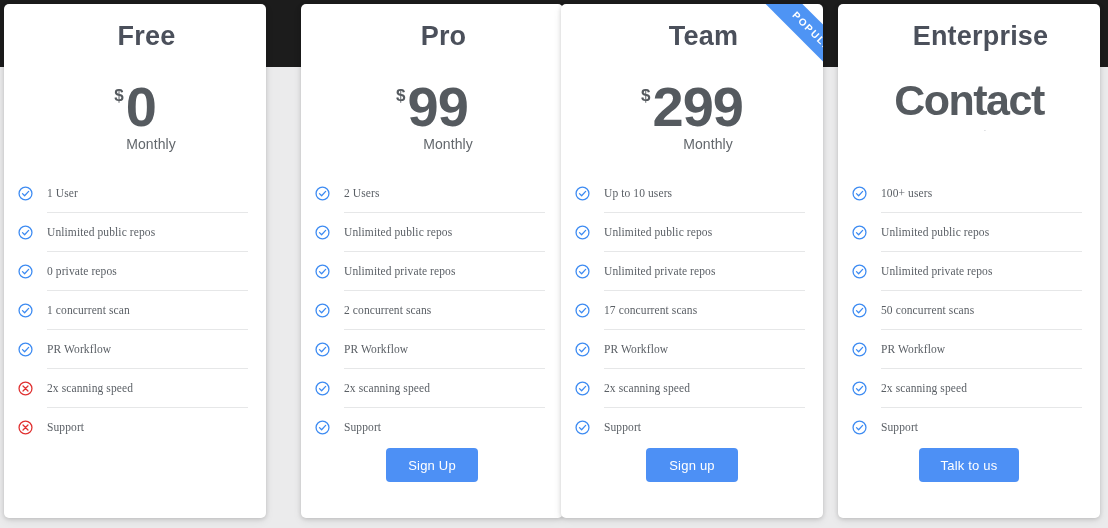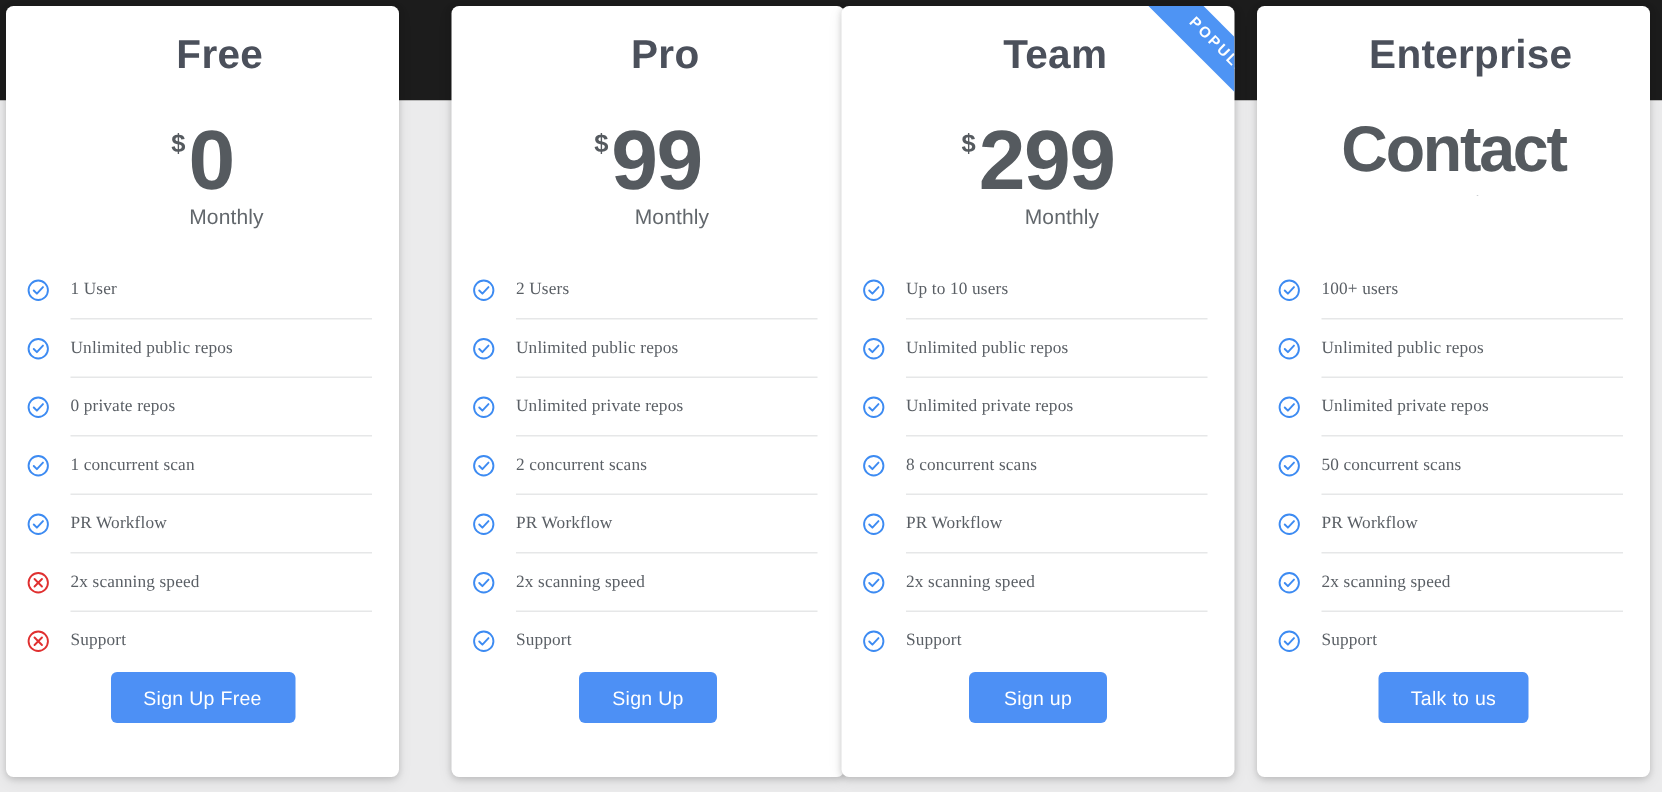--- a/index.html
+++ b/index.html
@@ -274,23 +274,20 @@
           <span class="rule"></span>
         </li>
         <li class="feature last">
           <svg class="feat-icon" viewBox="0 0 20 20">
             <circle cx="10" cy="10" r="8.6" fill="none" stroke="#e03030" stroke-width="1.7"></circle>
             <path d="M6.7 6.7 L13.3 13.3 M13.3 6.7 L6.7 13.3" fill="none" stroke="#e03030" stroke-width="1.7" stroke-linecap="round"></path>
           </svg>
           <span class="feat-label">Support</span>
         </li>
       </ul>
-      <div class="cta-wrap">
-        <button class="cta">Sign Up Free</button>
-      </div>
     </div>
     <div class="card c1">
       <div class="plan-title">Pro</div>
       <div class="price-block">
         <div class="price-row">
           <span class="currency">$</span>
           <span class="amount">99</span>
         </div>
         <div class="period">Monthly</div>
       </div>
@@ -390,21 +387,21 @@
             <path d="M6 10.2 L8.8 13 L14.2 7.2" fill="none" stroke="#3d8bf2" stroke-width="1.7" stroke-linecap="round" stroke-linejoin="round"></path>
           </svg>
           <span class="feat-label">Unlimited private repos</span>
           <span class="rule"></span>
         </li>
         <li class="feature">
           <svg class="feat-icon" viewBox="0 0 20 20">
             <circle cx="10" cy="10" r="8.6" fill="none" stroke="#3d8bf2" stroke-width="1.7"></circle>
             <path d="M6 10.2 L8.8 13 L14.2 7.2" fill="none" stroke="#3d8bf2" stroke-width="1.7" stroke-linecap="round" stroke-linejoin="round"></path>
           </svg>
-          <span class="feat-label">8 concurrent scans</span>
+          <span class="feat-label">17 concurrent scans</span>
           <span class="rule"></span>
         </li>
         <li class="feature">
           <svg class="feat-icon" viewBox="0 0 20 20">
             <circle cx="10" cy="10" r="8.6" fill="none" stroke="#3d8bf2" stroke-width="1.7"></circle>
             <path d="M6 10.2 L8.8 13 L14.2 7.2" fill="none" stroke="#3d8bf2" stroke-width="1.7" stroke-linecap="round" stroke-linejoin="round"></path>
           </svg>
           <span class="feat-label">PR Workflow</span>
           <span class="rule"></span>
         </li>

